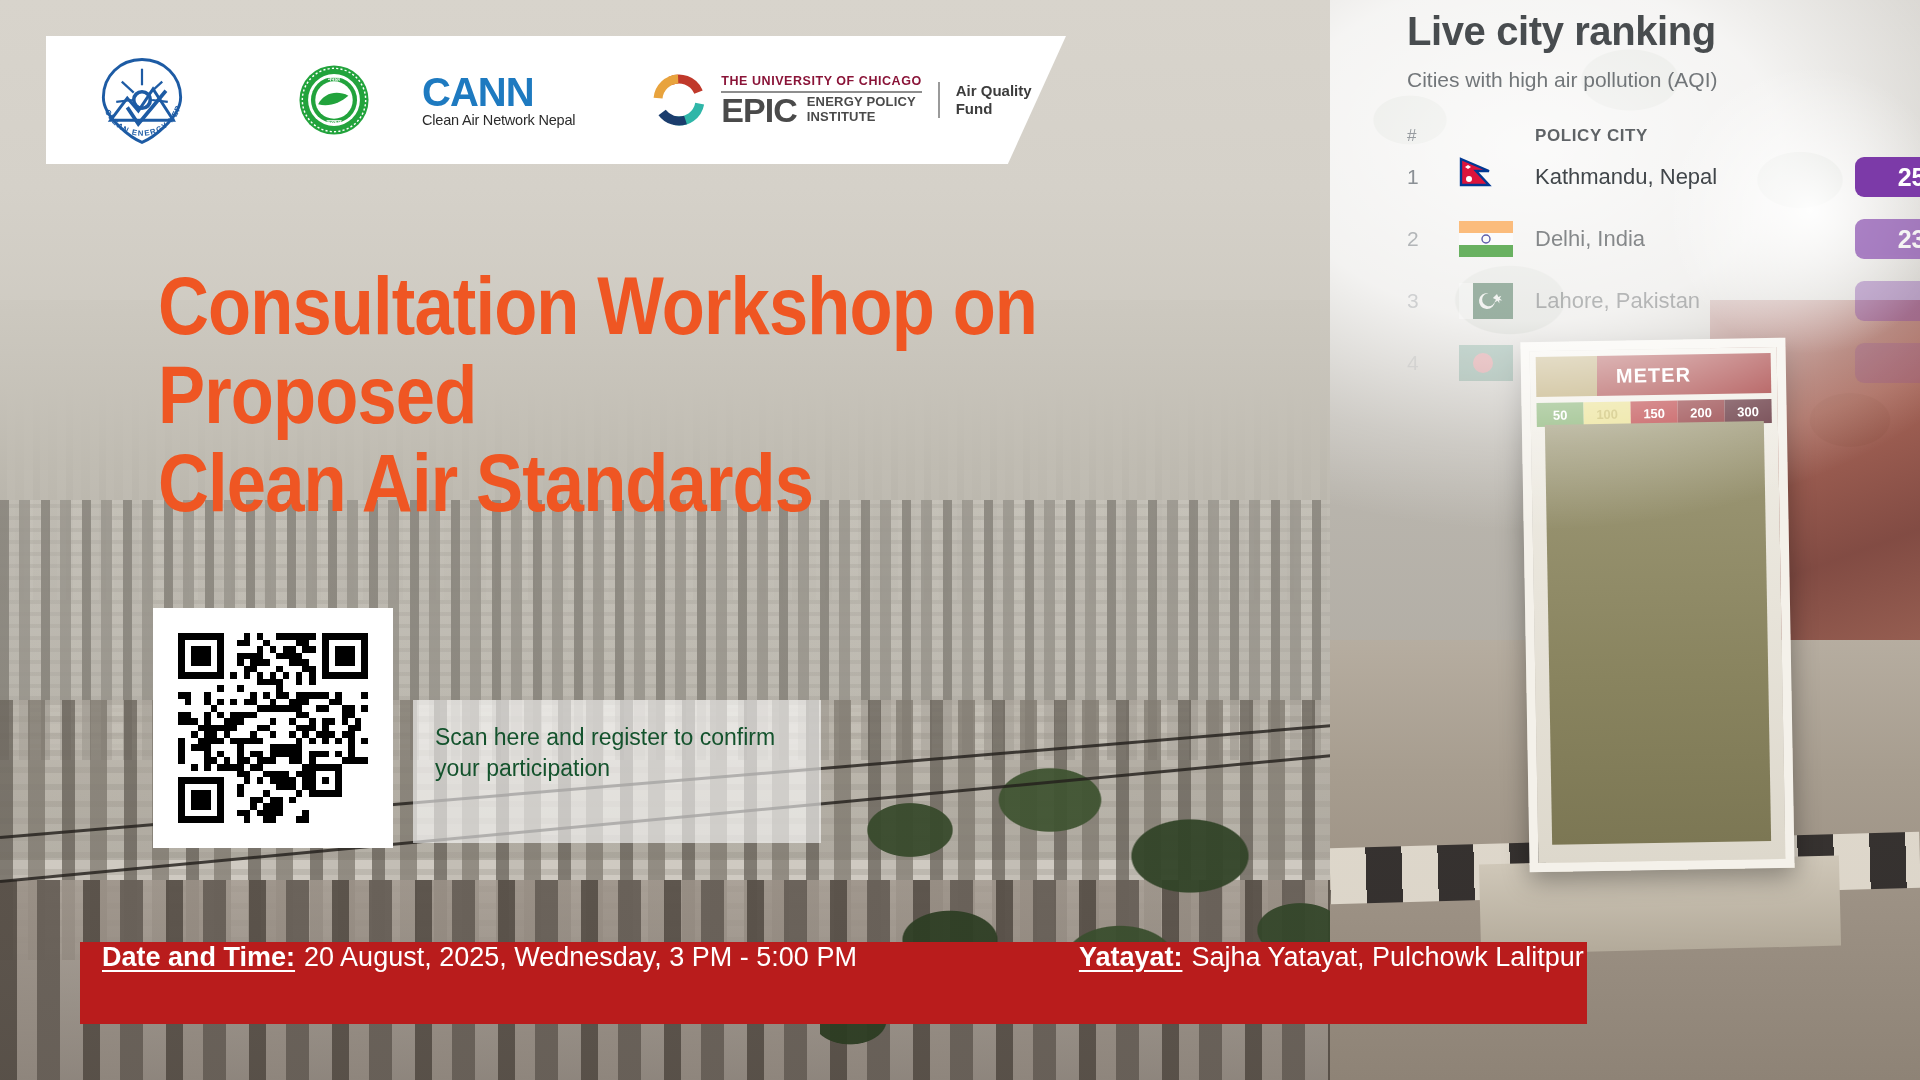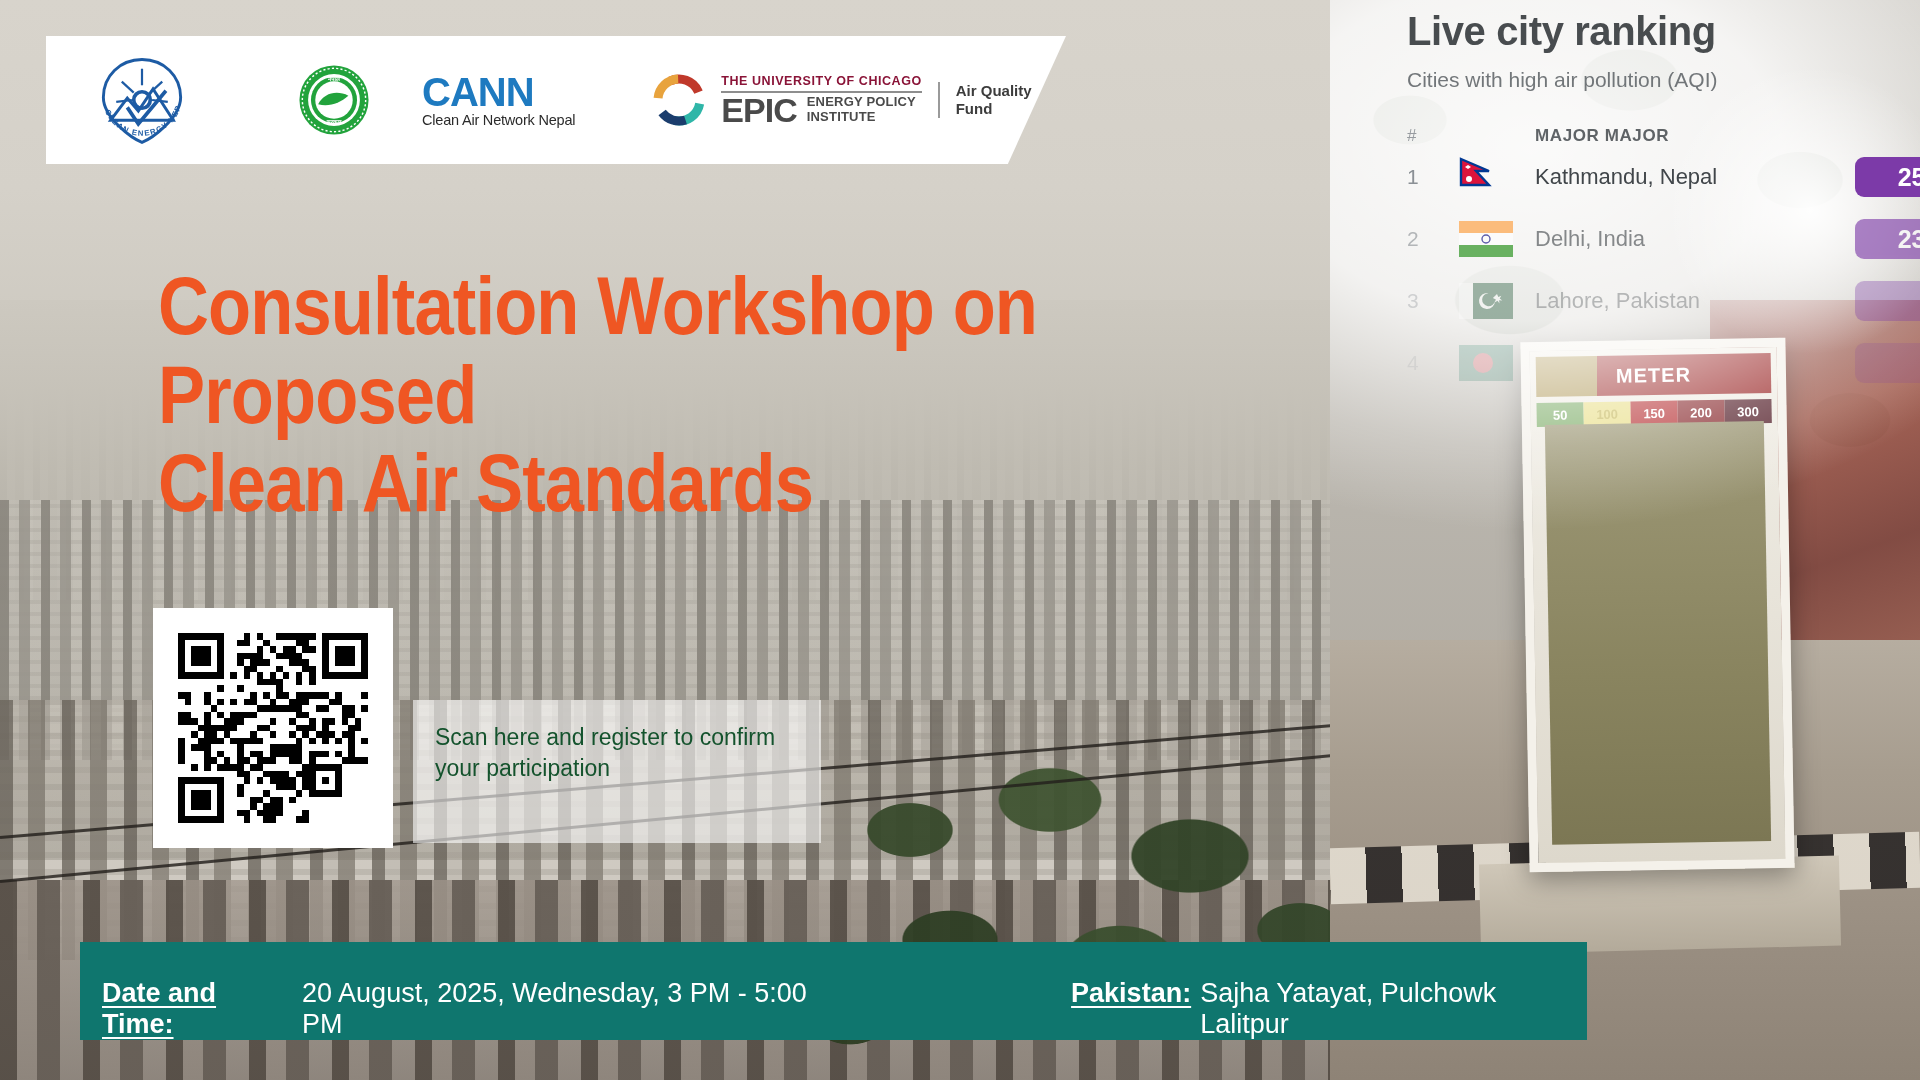--- a/index.html
+++ b/index.html
@@ -203,23 +203,23 @@
     color:#14532d; font-weight:normal; font-size:23px; line-height:1.36;
     font-family:"Liberation Sans Narrow","Liberation Sans", sans-serif;
   }
   .scan-url{
     color:#ef5623; font-size:22px; margin-top:9px;
     font-family:"Liberation Sans Narrow","Liberation Sans", sans-serif;
   }
 
   
   #footer{
-    position:absolute; left:80px; top:942px; width:1507px; height:98px;
-    background:#0f766e; color:#ffffff;
-    display:flex; align-items:flex-end;
+    position:absolute; left:80px; top:942px; width:1507px; height:82px;
+    background:#b91c1c; color:#ffffff;
+    display:flex; align-items:flex-start;
     font-family:"Liberation Sans Narrow","Liberation Sans", sans-serif;
     font-size:27px;
   }
   #footer .seg{ display:flex; align-items:baseline; }
   #footer .seg.left{ margin-left:22px; }
   #footer .seg.right{ margin-left:222px; }
   #footer b{ font-weight:bold; text-decoration:underline; text-underline-offset:4px; }
   #footer span.val{ margin-left:9px; }
 </style>
 </head>
@@ -258,21 +258,21 @@
   <div class="rp-sunglow"></div>
 </div>
 
 <div id="ranking">
   <h2>Live city ranking</h2>
   <div class="sub">Cities with high air pollution (AQI)</div>
 
   <div class="rank-head">
     <div class="c-num">#</div>
     <div style="width:76px"></div>
-    <div class="c-city">MAJOR MAJOR</div>
+    <div class="c-city">POLICY CITY</div>
     <div class="c-aqi">AQI</div>
   </div>
 
   <div class="rank-row r1">
     <div class="c-num">1</div>
     <div class="c-flag">
       <svg class="flag-np" viewBox="0 0 44 40" aria-hidden="true">
         <path d="M2 2 L30 14 L17 14 L30 28 L2 28 Z" fill="#dc143c" stroke="#003893" stroke-width="2.4"></path>
         <path d="M9 8 l3 2 -3 2 -3-2 z" fill="#fff"></path>
         <circle cx="10" cy="22" r="3" fill="#fff"></circle>
@@ -792,16 +792,16 @@
   <div class="scan-line">Scan here and register to confirm</div>
   <div class="scan-line">your participation</div>
 </div>
 
 <div id="footer">
   <div class="seg left">
     <b>Date and Time:</b>
     <span class="val">20 August, 2025, Wednesday, 3 PM - 5:00 PM</span>
   </div>
   <div class="seg right">
-    <b>Pakistan:</b>
+    <b>Yatayat:</b>
     <span class="val">Sajha Yatayat, Pulchowk Lalitpur</span>
   </div>
 </div>
 
 </body></html>

